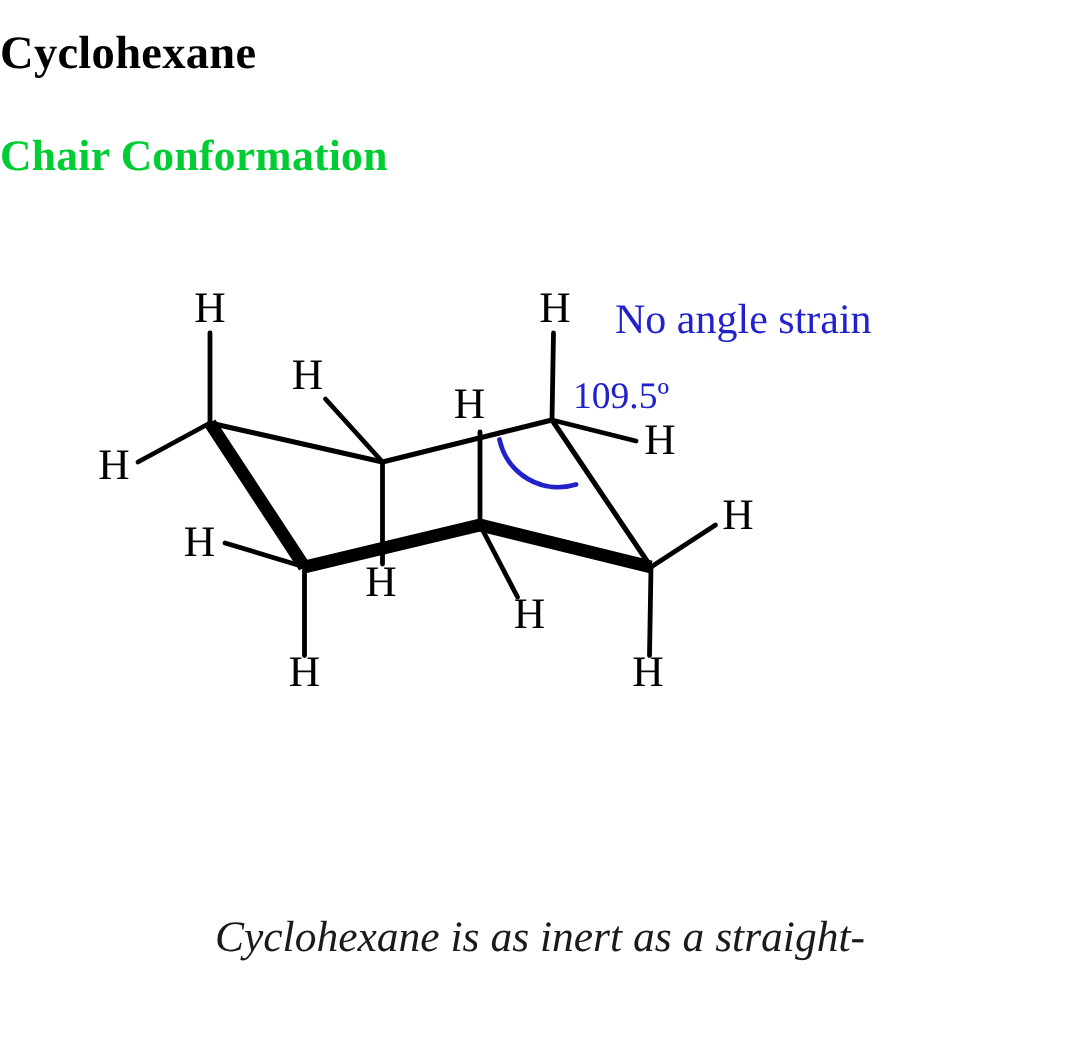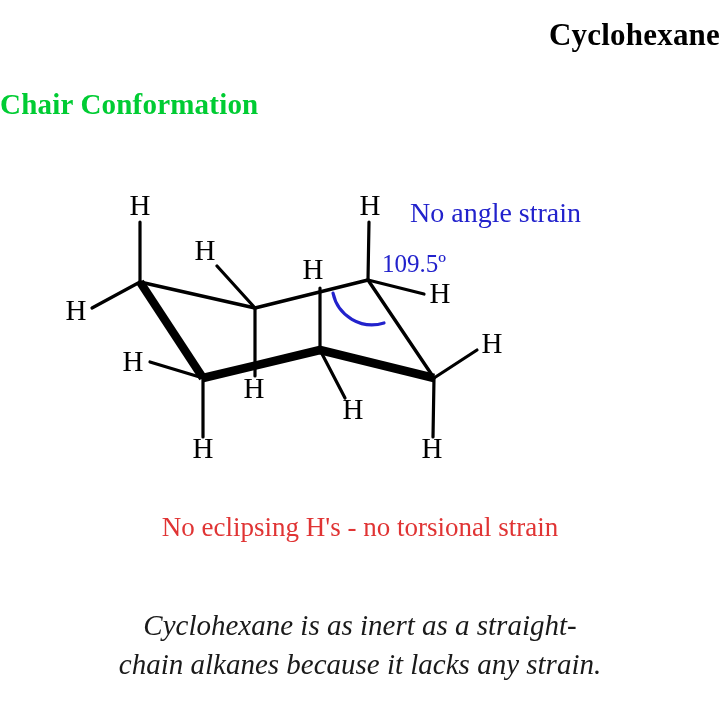--- a/index.html
+++ b/index.html
@@ -25,21 +25,21 @@
   }
   .txt {
     position: absolute;
     white-space: nowrap;
     line-height: 1;
   }
   #title-main {
     top: 19px;
     left: 0;
     width: 720px;
-    text-align: right;
+    text-align: left;
     font-size: 31px;
     font-weight: bold;
     color: #000000;
     letter-spacing: 0.2px;
   }
   #title-sub {
     top: 90px;
     left: 0;
     width: 720px;
     font-size: 29px;
@@ -170,18 +170,16 @@
       <text class="h-label" x="313" y="272">H</text>
       <text class="h-label" x="353" y="412">H</text>
       <text class="h-label" x="203" y="451">H</text>
       <text class="h-label" x="133" y="364">H</text>
     </g>
 
     <text class="ann-blue" x="410" y="222">No angle strain</text>
     <text class="ann-angle" x="382" y="272">109.5º</text>
   </svg>
 
-  <div class="txt" id="note-red">No eclipsing H's - no torsional strain</div>
 
   <div class="caption" id="caption-line1">Cyclohexane is as inert as a straight-</div>
-  <div class="caption" id="caption-line2">chain alkanes because it lacks any strain.</div>
 
 </div>
 
 </body></html>

